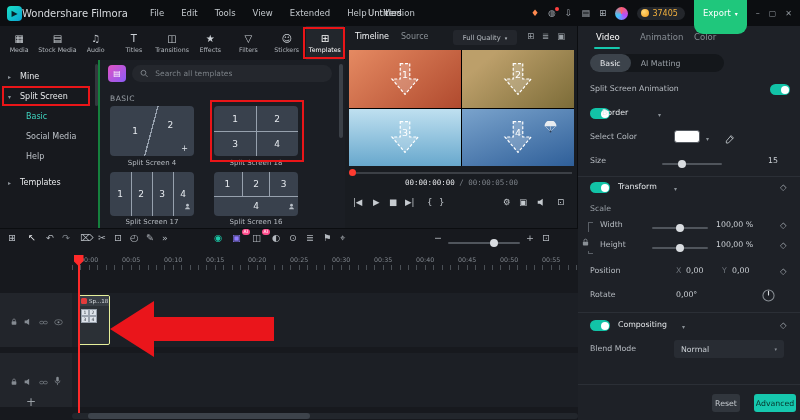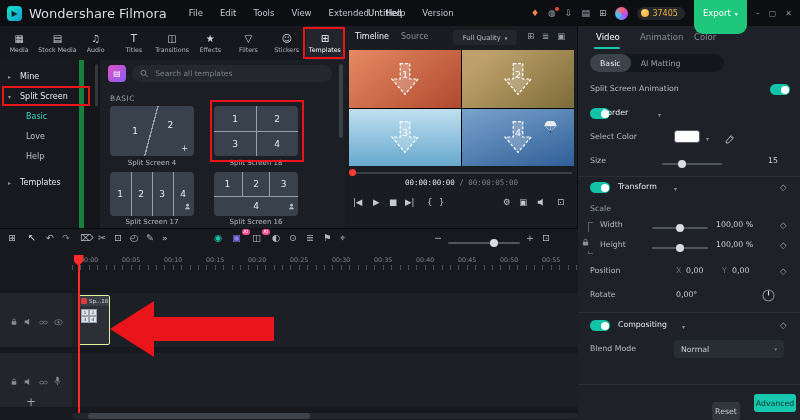--- a/index.html
+++ b/index.html
@@ -4,21 +4,21 @@
 <style>
   html,body{margin:0;padding:0;background:#0c0e11}
   #app{position:relative;width:800px;height:420px;background:#141619;overflow:hidden;
        font-family:"DejaVu Sans","Liberation Sans",sans-serif;color:#c3c8cd}
   #app *{box-sizing:border-box}
 
   
   .menubar{position:absolute;left:0;top:0;width:800px;height:26px;background:#0c0e11;display:flex;align-items:center;z-index:5}
   .logo{width:15px;height:15px;margin-left:7px;border-radius:4px;background:linear-gradient(135deg,#19e0c4,#0ba3d4);
         color:#06222b;font-size:8px;display:flex;align-items:center;justify-content:center}
-  .appname{font-size:13px;color:#d8dbdf;margin-left:7px;white-space:nowrap}
+  .appname{font-size:10px;color:#d8dbdf;white-space:nowrap}
   .menus{display:flex;gap:17px;margin-left:22px;font-size:8.5px;color:#c3c8cd}
   .proj{position:absolute;left:368px;top:8px;font-size:8.5px;color:#dfe2e6}
   .mright{margin-left:auto;display:flex;align-items:center;gap:9px;padding-right:8px}
   .sicon{font-size:9px;color:#a7adb4;position:relative;line-height:1}
   .sicon.gift{color:#ff8a50}
   .dot::after{content:"";position:absolute;top:-2px;right:-3px;width:4px;height:4px;border-radius:50%;background:#ff4040}
   .avatar{width:13px;height:13px;border-radius:50%;background:conic-gradient(#ff5f6d,#b44cff,#3ec9ff,#ff5f6d)}
   .coinpill{display:flex;align-items:center;gap:3px;background:#23262b;border-radius:8px;padding:2px 7px 2px 4px}
   .coin{width:8px;height:8px;border-radius:50%;background:radial-gradient(circle at 35% 35%,#ffd97a,#f59b16)}
   .coincount{font-size:8px;color:#f3b13f}
@@ -27,21 +27,21 @@
 
   
   .mediabar{position:absolute;left:0;top:26px;width:345px;height:34px;background:#16181d;display:flex;border-right:1px solid #0b0d10}
   .mtab{flex:1;display:flex;flex-direction:column;align-items:center;justify-content:center;gap:2px}
   .mtab .ic{font-size:10px;color:#ced3d8;line-height:1}
   .mtab .lb{font-size:6.3px;color:#b2b7bd;white-space:nowrap}
   .mtab.active{background:#22262c}
   .mtab.active .ic,.mtab.active .lb{color:#fff}
 
   
-  .sidebar{position:absolute;left:0;top:60px;width:84px;height:168px;background:#17191e;border-right:5px solid #15803d;padding-top:6px}
+  .sidebar{position:absolute;left:0;top:60px;width:100px;height:168px;background:#17191e;border-right:2px solid #15803d;padding-top:6px}
   .sbitem{display:flex;align-items:center;height:20px;font-size:8px;color:#bcc1c7}
   .sbitem .chev{width:10px;margin-left:8px;font-size:6px;color:#8a9096}
   .sbitem .sblb{margin-left:2px;white-space:nowrap}
   .sbitem.sub .sblb{margin-left:26px}
   .sbitem.parent .sblb{color:#e8eaec}
   .sbitem.sel .sblb{color:#3fd4c0}
   .sbscroll{position:absolute;left:95px;top:64px;width:3px;height:42px;border-radius:2px;background:#34383e}
 
   
   .tpanel{position:absolute;left:100px;top:60px;width:245px;height:168px;background:#1b1e24}
@@ -215,21 +215,21 @@
       <span class="sblb">Mine</span>
     </div>
     <div class="sbitem parent">
       <span class="chev">▾</span>
       <span class="sblb">Split Screen</span>
     </div>
     <div class="sbitem sub sel">
       <span class="sblb">Basic</span>
     </div>
     <div class="sbitem sub">
-      <span class="sblb">Love</span>
+      <span class="sblb">Social Media</span>
     </div>
     <div class="sbitem sub">
       <span class="sblb">Help</span>
     </div>
     <div class="sbitem parent" style="margin-top:6px">
       <span class="chev">▸</span>
       <span class="sblb">Templates</span>
     </div>
   </div>
   <div class="sbscroll"></div>
@@ -456,21 +456,21 @@
     <span class="caret" style="left:104px;top:297px">▾</span>
     <span class="kdia" style="left:202px;top:294px">◇</span>
 
     <span class="plb" style="left:12px;top:318px">Blend Mode</span>
     <div class="selectbox" style="left:96px;top:314px;width:110px">
       <span>Normal</span>
       <span style="font-size:5px;color:#8a9096">▾</span>
     </div>
 
     <div class="pdivider" style="top:358px"></div>
-    <div class="pbtn reset" style="left:134px;top:376px;width:28px">Reset</div>
+    <div class="pbtn reset" style="left:134px;top:368px;width:28px">Reset</div>
     <div class="pbtn adv" style="left:176px;top:368px;width:42px">Advanced</div>
   </div>
 
   <div class="timeline">
     <span class="ttool" style="left:8px">⊞</span>
     <span class="ttool" style="left:28px;color:#eceef0">↖</span>
     <span class="ttool" style="left:46px">↶</span>
     <span class="ttool" style="left:62px;color:#7d838a">↷</span>
     <span class="ttool" style="left:80px">⌦</span>
     <span class="ttool" style="left:98px">✂</span>

